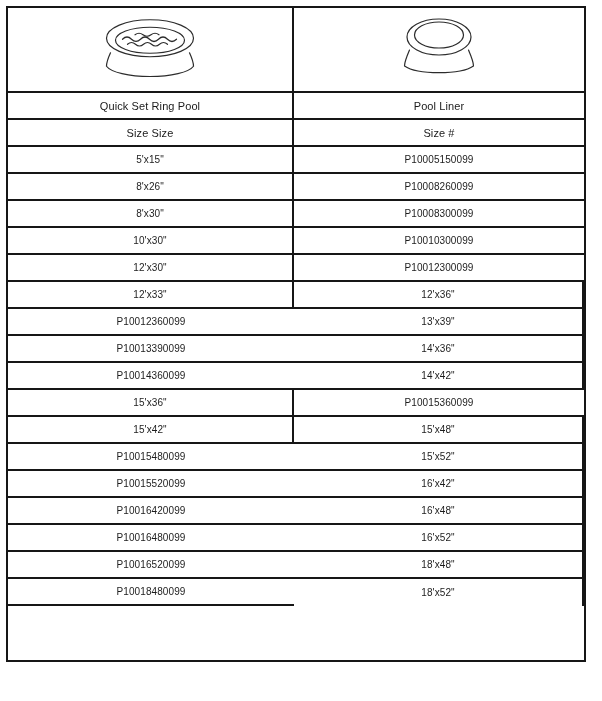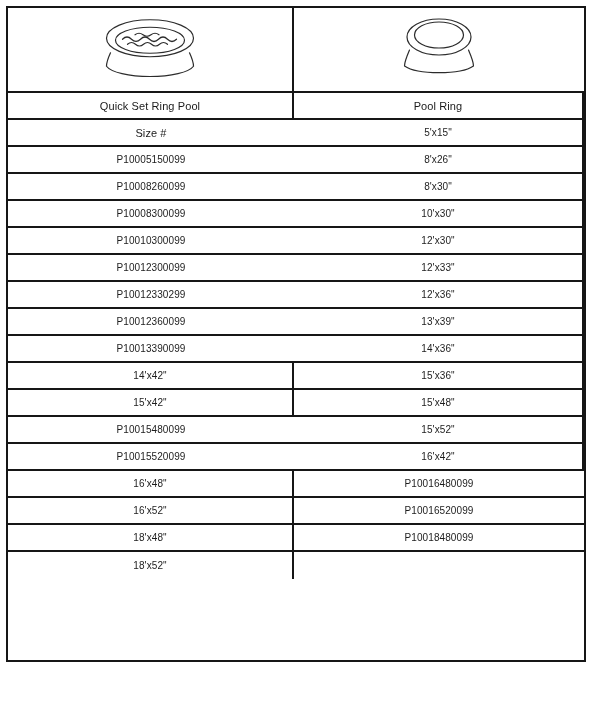--- a/index.html
+++ b/index.html
@@ -80,63 +80,66 @@
     </div>
     <div class="cell col-last">
       <svg class="pool-svg" width="90" height="70" viewBox="0 0 180 140" xmlns="http://www.w3.org/2000/svg">
         <ellipse cx="90" cy="44" rx="64" ry="36"></ellipse>
         <ellipse cx="90" cy="40" rx="49" ry="26"></ellipse>
         <path d="M 31 70 C 25 84 21 95 21 102 A 75 22 0 0 0 159 102 C 159 95 155 84 149 70"></path>
       </svg>
     </div>
 
     <div class="cell header-cell">Quick Set Ring Pool</div>
+    <div class="cell header-cell col-last">Pool Liner</div>
 
-    <div class="cell header-cell">Pool Ring</div>
+    <div class="cell header-cell">Size Size</div>
     <div class="cell header-cell col-last">Size #</div>
 
     <div class="cell data-cell">5'x15"</div>
     <div class="cell data-cell col-last">P10005150099</div>
 
     <div class="cell data-cell">8'x26"</div>
     <div class="cell data-cell col-last">P10008260099</div>
 
     <div class="cell data-cell">8'x30"</div>
     <div class="cell data-cell col-last">P10008300099</div>
 
     <div class="cell data-cell">10'x30"</div>
     <div class="cell data-cell col-last">P10010300099</div>
 
     <div class="cell data-cell">12'x30"</div>
     <div class="cell data-cell col-last">P10012300099</div>
 
     <div class="cell data-cell">12'x33"</div>
-    <div class="cell data-cell col-last">P10012330299</div>
 
     <div class="cell data-cell">12'x36"</div>
     <div class="cell data-cell col-last">P10012360099</div>
 
     <div class="cell data-cell">13'x39"</div>
     <div class="cell data-cell col-last">P10013390099</div>
 
     <div class="cell data-cell">14'x36"</div>
+    <div class="cell data-cell col-last">P10014360099</div>
 
     <div class="cell data-cell">14'x42"</div>
 
     <div class="cell data-cell">15'x36"</div>
+    <div class="cell data-cell col-last">P10015360099</div>
 
     <div class="cell data-cell">15'x42"</div>
 
     <div class="cell data-cell">15'x48"</div>
     <div class="cell data-cell col-last">P10015480099</div>
 
     <div class="cell data-cell">15'x52"</div>
     <div class="cell data-cell col-last">P10015520099</div>
 
     <div class="cell data-cell">16'x42"</div>
+    <div class="cell data-cell col-last">P10016420099</div>
 
     <div class="cell data-cell">16'x48"</div>
     <div class="cell data-cell col-last">P10016480099</div>
 
     <div class="cell data-cell">16'x52"</div>
     <div class="cell data-cell col-last">P10016520099</div>
 
     <div class="cell data-cell">18'x48"</div>
     <div class="cell data-cell col-last">P10018480099</div>
 

